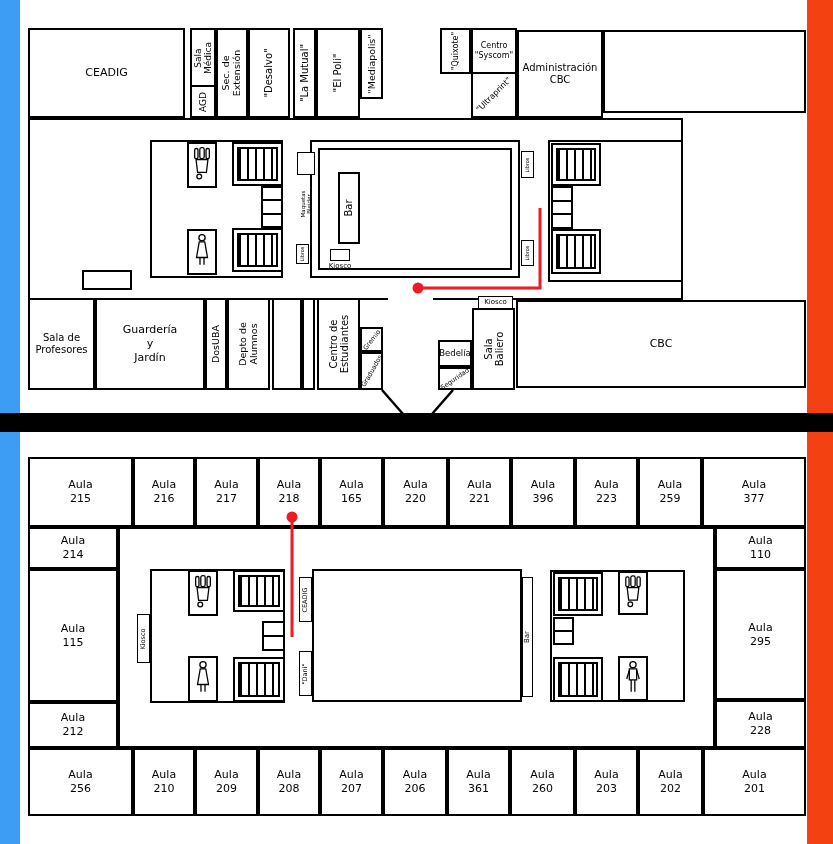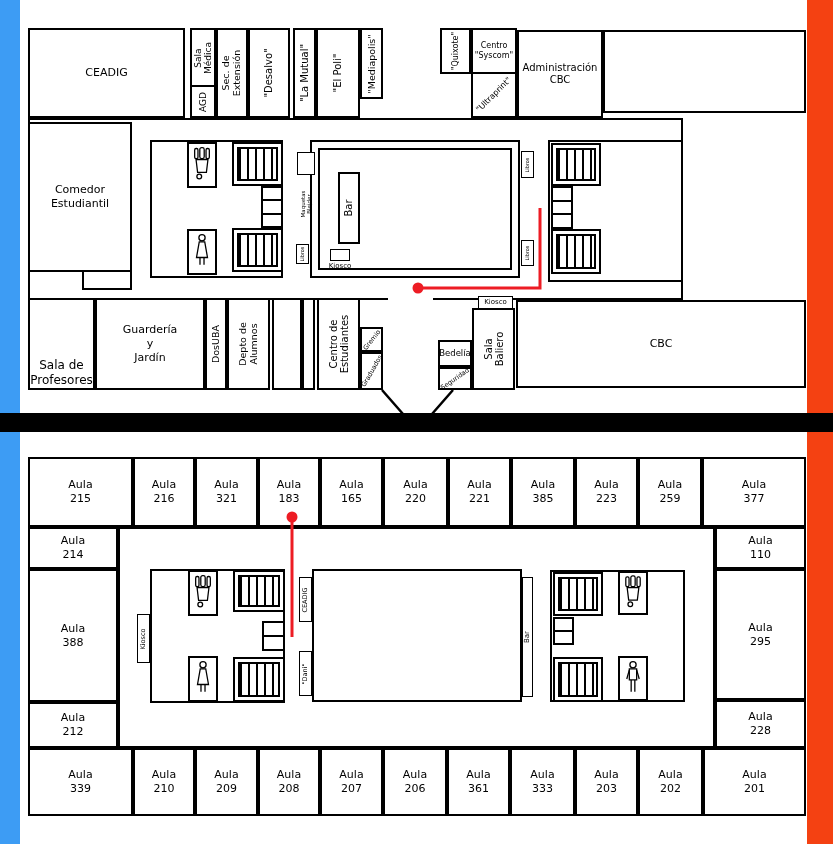--- a/index.html
+++ b/index.html
@@ -90,26 +90,20 @@
     <div class="diag" style="--rot:-45deg;font-size:8px;">"Ultraprint"</div>
   </div>
   <div class="room" style="left:517px;top:30px;width:86px;height:88px;font-size:10px;">
     <div class="lbl">
       <span>Administración</span>
         <span>CBC</span>
     </div>
   </div>
   <div class="room" style="left:603px;top:30px;width:203px;height:83px;"></div>
 
-  <div class="room" style="left:28px;top:122px;width:104px;height:150px;font-size:11px;">
-    <div class="lbl">
-      <span>Comedor</span>
-        <span>Estudiantil</span>
-    </div>
-  </div>
   <div class="room" style="left:82px;top:270px;width:50px;height:20px;"></div>
 
   <div class="block" style="left:150px;top:140px;width:133px;height:138px;"></div>
   <div class="iconbox" style="left:187px;top:142px;width:30px;height:46px;">
     <svg width="22" height="38" viewBox="0 0 24 40">
       <g fill="none" stroke="#000" stroke-width="1.4">
         <rect x="4" y="2" width="3.6" height="11" rx="1.5"></rect>
         <rect x="16.4" y="2" width="3.6" height="11" rx="1.5"></rect>
         <rect x="9.6" y="1" width="4.8" height="12" rx="2"></rect>
         <path d="M5.5 14 L18.5 14 L16.8 28 L7.2 28 Z"></path>
@@ -168,21 +162,21 @@
     </div>
   <div class="lift" style="left:551px;top:186px;width:22px;height:43px;">
       <div></div>
       <div></div>
       <div></div>
     </div>
   <div class="stairs" style="left:551px;top:229px;width:50px;height:45px;">
       <div class="hatch"></div>
     </div>
 
-  <div class="room" style="left:28px;top:298px;width:67px;height:92px;font-size:12px;align-items:flex-end;">
+  <div class="room" style="left:28px;top:298px;width:67px;height:92px;font-size:10px;">
     <div class="lbl">
       <span>Sala de</span>
         <span>Profesores</span>
     </div>
   </div>
   <div class="room" style="left:95px;top:298px;width:110px;height:92px;">
     <div class="lbl">
       <span>Guardería</span>
         <span>y</span>
         <span>Jardín</span>
@@ -240,27 +234,27 @@
     </div>
   <div class="room" style="left:133px;top:457px;width:62px;height:70px;">
       <div class="lbl">
         <span>Aula</span>
         <span>216</span>
       </div>
     </div>
   <div class="room" style="left:195px;top:457px;width:63px;height:70px;">
       <div class="lbl">
         <span>Aula</span>
-        <span>321</span>
+        <span>217</span>
       </div>
     </div>
   <div class="room" style="left:258px;top:457px;width:62px;height:70px;">
       <div class="lbl">
         <span>Aula</span>
-        <span>183</span>
+        <span>218</span>
       </div>
     </div>
   <div class="room" style="left:320px;top:457px;width:63px;height:70px;">
       <div class="lbl">
         <span>Aula</span>
         <span>165</span>
       </div>
     </div>
   <div class="room" style="left:383px;top:457px;width:65px;height:70px;">
       <div class="lbl">
@@ -270,21 +264,21 @@
     </div>
   <div class="room" style="left:448px;top:457px;width:63px;height:70px;">
       <div class="lbl">
         <span>Aula</span>
         <span>221</span>
       </div>
     </div>
   <div class="room" style="left:511px;top:457px;width:64px;height:70px;">
       <div class="lbl">
         <span>Aula</span>
-        <span>385</span>
+        <span>396</span>
       </div>
     </div>
   <div class="room" style="left:575px;top:457px;width:63px;height:70px;">
       <div class="lbl">
         <span>Aula</span>
         <span>223</span>
       </div>
     </div>
   <div class="room" style="left:638px;top:457px;width:64px;height:70px;">
       <div class="lbl">
@@ -301,21 +295,21 @@
 
   <div class="room" style="left:28px;top:527px;width:90px;height:42px;">
       <div class="lbl">
         <span>Aula</span>
         <span>214</span>
       </div>
     </div>
   <div class="room" style="left:28px;top:569px;width:90px;height:133px;">
       <div class="lbl">
         <span>Aula</span>
-        <span>388</span>
+        <span>115</span>
       </div>
     </div>
   <div class="room" style="left:28px;top:702px;width:90px;height:46px;">
       <div class="lbl">
         <span>Aula</span>
         <span>212</span>
       </div>
     </div>
 
   <div class="room" style="left:715px;top:527px;width:91px;height:42px;">
@@ -333,21 +327,21 @@
   <div class="room" style="left:715px;top:700px;width:91px;height:48px;">
       <div class="lbl">
         <span>Aula</span>
         <span>228</span>
       </div>
     </div>
 
   <div class="room" style="left:28px;top:748px;width:105px;height:68px;">
       <div class="lbl">
         <span>Aula</span>
-        <span>339</span>
+        <span>256</span>
       </div>
     </div>
   <div class="room" style="left:133px;top:748px;width:62px;height:68px;">
       <div class="lbl">
         <span>Aula</span>
         <span>210</span>
       </div>
     </div>
   <div class="room" style="left:195px;top:748px;width:63px;height:68px;">
       <div class="lbl">
@@ -375,21 +369,21 @@
     </div>
   <div class="room" style="left:447px;top:748px;width:63px;height:68px;">
       <div class="lbl">
         <span>Aula</span>
         <span>361</span>
       </div>
     </div>
   <div class="room" style="left:510px;top:748px;width:65px;height:68px;">
       <div class="lbl">
         <span>Aula</span>
-        <span>333</span>
+        <span>260</span>
       </div>
     </div>
   <div class="room" style="left:575px;top:748px;width:63px;height:68px;">
       <div class="lbl">
         <span>Aula</span>
         <span>203</span>
       </div>
     </div>
   <div class="room" style="left:638px;top:748px;width:65px;height:68px;">
       <div class="lbl">

